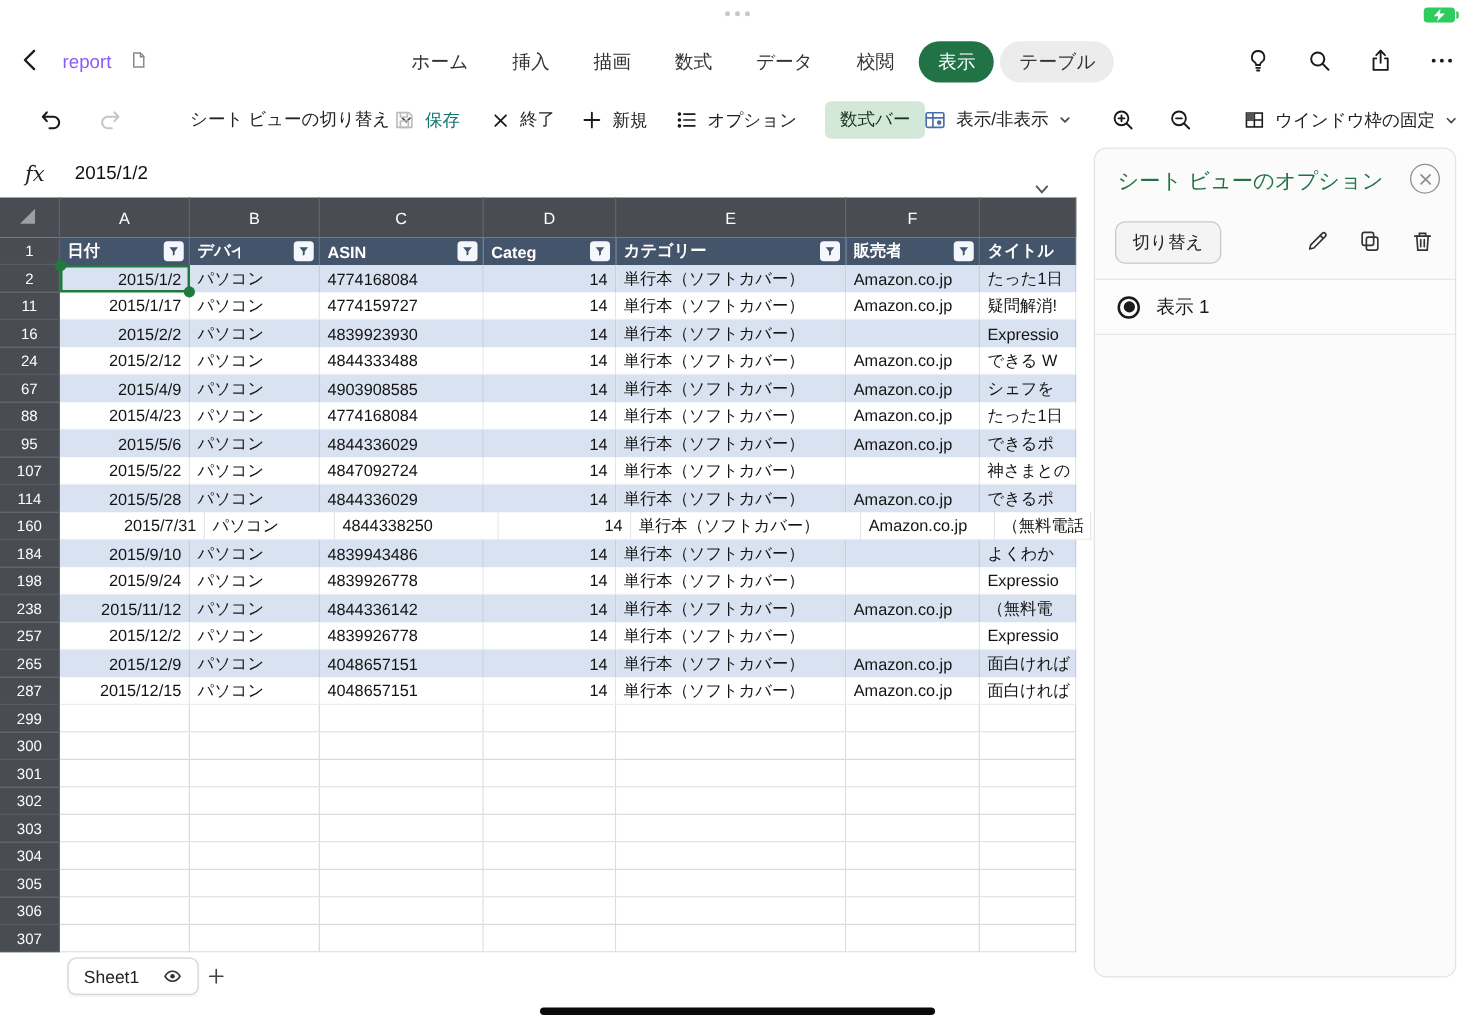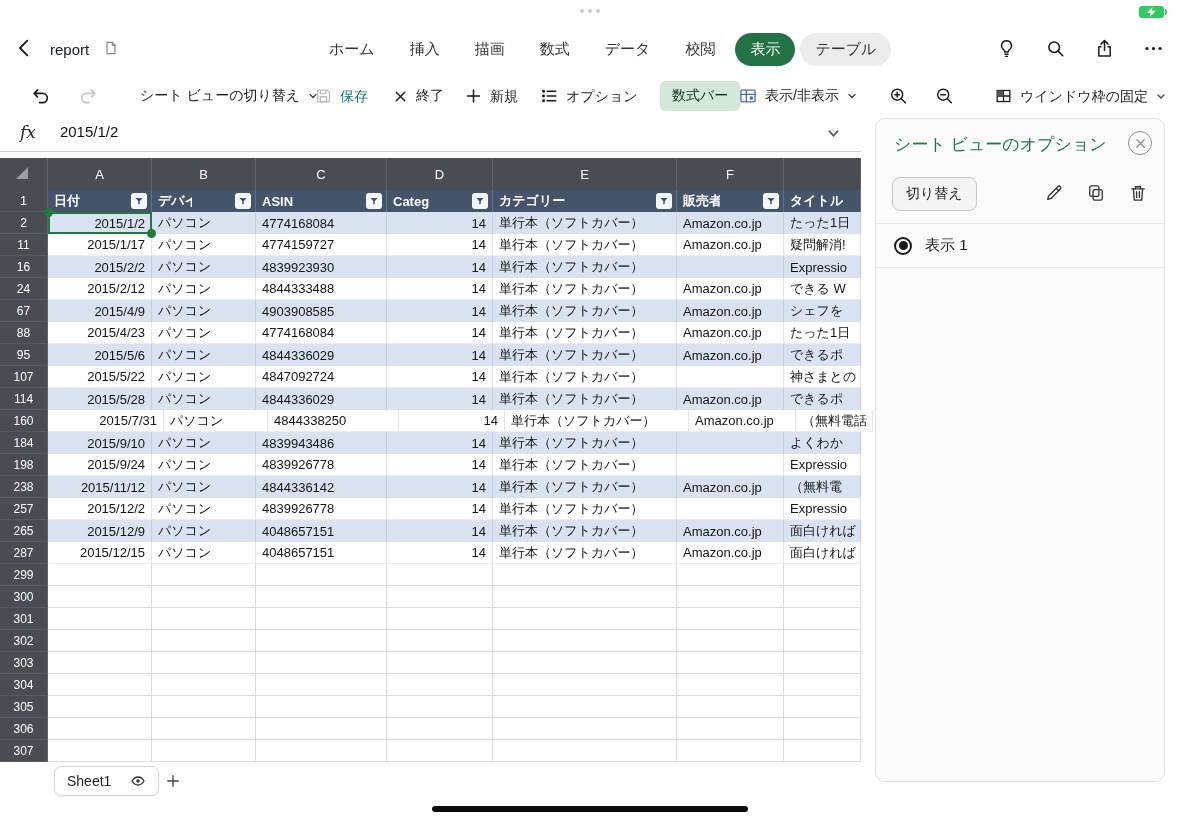--- a/index.html
+++ b/index.html
@@ -13,39 +13,39 @@
   .battery{position:absolute;top:6px;right:16px;width:25px;height:12px;background:#2ecc5e;border-radius:3px;}
   .battery::after{content:"";position:absolute;right:-3px;top:3px;width:2.5px;height:6px;background:#2ecc5e;border-radius:0 2px 2px 0;}
   .battery .bolt{position:absolute;left:8px;top:1px;width:9px;height:10px;background:#fff;
        clip-path:polygon(60% 0,0 60%,40% 60%,30% 100%,100% 38%,55% 38%);}
 
   
   .titlebar{position:absolute;left:0;top:26px;width:100%;height:48px;}
   .icon-btn{background:none;border:none;cursor:pointer;display:flex;align-items:center;justify-content:center;padding:2px;}
   .icon-btn svg{display:block;}
   .back-btn{position:absolute;left:12px;top:9px;}
-  .doc-title{position:absolute;left:50px;top:15px;font-size:15px;color:#0f172a;}
+  .doc-title{position:absolute;left:50px;top:15px;font-size:15px;color:#8b5cf6;}
   .doc-badge{position:absolute;left:103px;top:14px;}
   .ribbon-tabs{position:absolute;left:314px;top:7px;display:flex;gap:5px;align-items:center;}
   .tab{padding:7px 15px;border-radius:17px;font-size:15px;color:#333;border:none;background:transparent;cursor:pointer;white-space:nowrap;}
   .tab.selected{background:#217346;color:#fff;}
   .tab.contextual{background:#ececec;}
   .title-icons{position:absolute;right:14px;top:10px;display:flex;gap:24px;align-items:center;}
 
   
   .toolbar{position:absolute;left:0;top:74px;width:100%;height:44px;}
   .tb{position:absolute;top:50%;transform:translateY(-50%);display:flex;align-items:center;gap:7px;
       font-size:14px;color:#222;background:none;border:none;cursor:pointer;white-space:nowrap;}
   .tb.disabled{color:#0f766e;}
   .pill-green{background:#d4e8da;border-radius:5px;padding:6px 12px;color:#17331f;}
   .chev svg{display:block;}
 
   
-  .formulabar{position:absolute;left:0;top:112px;width:861px;height:40px;border-bottom:1px solid #cfcfcf;
-      display:flex;align-items:center;}
+  .formulabar{position:absolute;left:0;top:130px;width:861px;height:40px;border-bottom:1px solid #cfcfcf;
+      display:flex;align-items:flex-start;}
   .fx{font-family:"DejaVu Serif","Liberation Serif",serif;font-style:italic;font-size:17px;margin-left:20px;color:#222;}
   .fvalue{margin-left:24px;font-size:15px;color:#111;}
   .fchev{position:absolute;right:18px;top:12px;}
 
   
   .grid{position:absolute;left:0;top:158px;width:861px;}
   .strip{display:flex;height:32px;background:#494c52;}
   .corner{flex:0 0 48px;position:relative;border-right:1px solid #606369;}
   .corner::after{content:"";position:absolute;left:16px;top:9px;border-left:12px solid transparent;border-bottom:12px solid #9aa0a6;}
   .col-letter{flex:0 0 auto;display:flex;align-items:center;justify-content:center;color:#fff;
@@ -171,21 +171,21 @@
           <path d="M5 9h9.5a5.3 5.3 0 0 1 0 10.6H11"></path>
         </svg>
     </button>
     <button class="tb disabled" style="left:78px;">
       <svg width="21" height="21" viewBox="0 0 24 24" fill="none" stroke="#c5c5c5" stroke-width="1.9" stroke-linecap="round" stroke-linejoin="round">
           <path d="M15.5 5 L19 9 l-3.5 4"></path>
           <path d="M19 9H9.5a5.3 5.3 0 0 0 0 10.6H13"></path>
         </svg>
     </button>
 
-    <button class="tb" style="left:140px;">
+    <button class="tb" style="left:152px;">
       <span>シート ビューの切り替え</span>
       <span class="chev">
           <svg width="12" height="12" viewBox="0 0 16 16" fill="none" stroke="#444" stroke-width="1.8" stroke-linecap="round">
             <path d="M4 6 L8 10 L12 6"></path>
           </svg>
         </span>
     </button>
 
     <button class="tb disabled" style="left:314px;">
       <svg width="19" height="19" viewBox="0 0 24 24" fill="none" stroke="#bdbdbd" stroke-width="1.7" stroke-linejoin="round">

